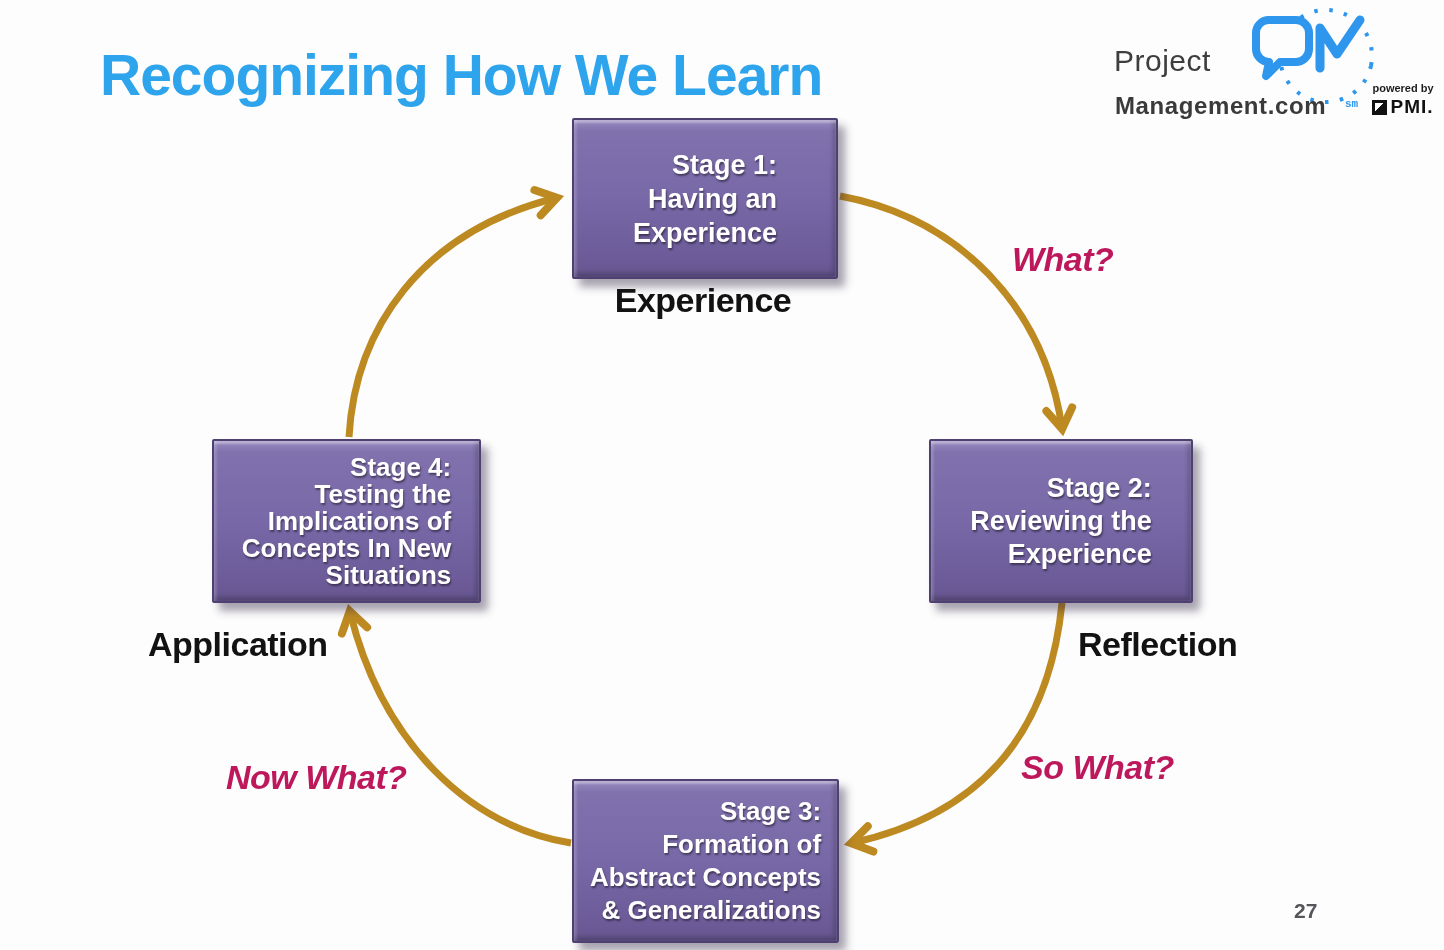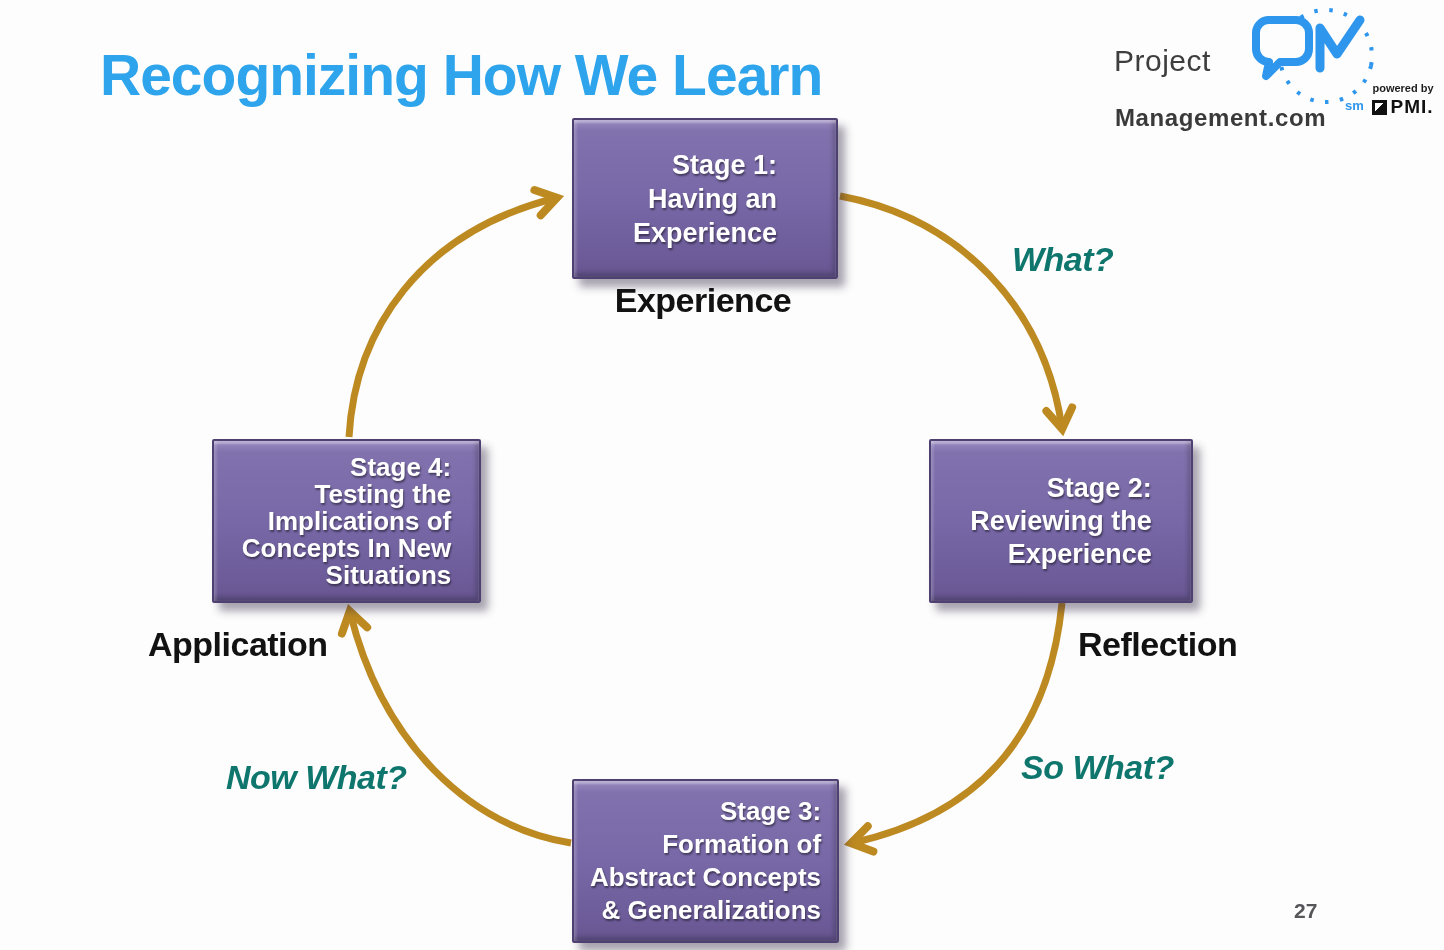--- a/index.html
+++ b/index.html
@@ -8,22 +8,22 @@
     overflow:hidden;font-family:"Liberation Sans",sans-serif;
   }
   
   .slide-title{
     position:absolute;left:100px;top:42px;
     font-size:57px;font-weight:bold;letter-spacing:-1px;color:#2da4ec;
   }
   
   .logo{position:absolute;left:1106px;top:8px;width:338px;height:120px;}
   .logo .project{position:absolute;left:8px;top:36px;font-size:30px;font-weight:400;color:#3e3e3e;letter-spacing:0.5px;}
-  .logo .management{position:absolute;left:9px;top:96px;font-size:24px;font-weight:bold;color:#3a3a3a;letter-spacing:0.6px;}
-  .logo .sm{position:absolute;left:239px;top:90px;font-size:13px;font-weight:bold;color:#2e96ec;}
+  .logo .management{position:absolute;left:9px;top:84px;font-size:24px;font-weight:bold;color:#3a3a3a;letter-spacing:0.6px;}
+  .logo .sm{position:absolute;left:239px;top:90px;font-size:11px;font-weight:bold;color:#2e96ec;font-family:Liberation Mono, monospace;}
   .logo .pm-mark{position:absolute;left:128px;top:-6px;}
   .powered{position:absolute;left:254px;top:74px;width:86px;text-align:center;}
   .powered .powered-by{font-size:11px;font-weight:bold;color:#1c1c1c;line-height:12px;}
   .pmi-row{display:flex;align-items:center;justify-content:center;gap:3px;margin-top:2px;}
   .pmi-box{width:15px;height:15px;background:#111;position:relative;}
   .pmi-box:after{content:"";position:absolute;left:3px;top:3px;width:9px;height:9px;
     background:linear-gradient(135deg,#fff 0 45%,#111 45%);}
   .pmi-text{font-size:19px;font-weight:bold;color:#111;letter-spacing:1px;}
   
   .stage{
@@ -42,21 +42,21 @@
   .stage-3{left:572px;top:755px;width:263px;height:160px;font-size:26px;line-height:33px;margin-top:24px;}
   .stage-4{left:212px;top:439px;width:265px;height:160px;font-size:26px;line-height:27px;}
   
   .big-label{
     position:absolute;font-size:34px;font-weight:bold;color:#121212;letter-spacing:-0.5px;
   }
   .label-experience{left:572px;top:281px;width:262px;text-align:center;}
   .label-reflection{left:1078px;top:625px;}
   .label-application{left:148px;top:625px;}
   .question{
-    position:absolute;font-size:34px;font-weight:bold;font-style:italic;color:#0f766e;letter-spacing:-0.5px;
+    position:absolute;font-size:34px;font-weight:bold;font-style:italic;color:#be185d;letter-spacing:-0.5px;
   }
   .q-what{left:1012px;top:240px;}
   .q-so-what{left:1005px;top:748px;margin-left:16px;}
   .q-now-what{left:226px;top:758px;}
   
   .page-number{position:absolute;left:1294px;top:899px;font-size:21px;font-weight:bold;color:#55555a;}
   .arrows-svg{position:absolute;left:0;top:0;}
 </style>
 </head>
 <body>

